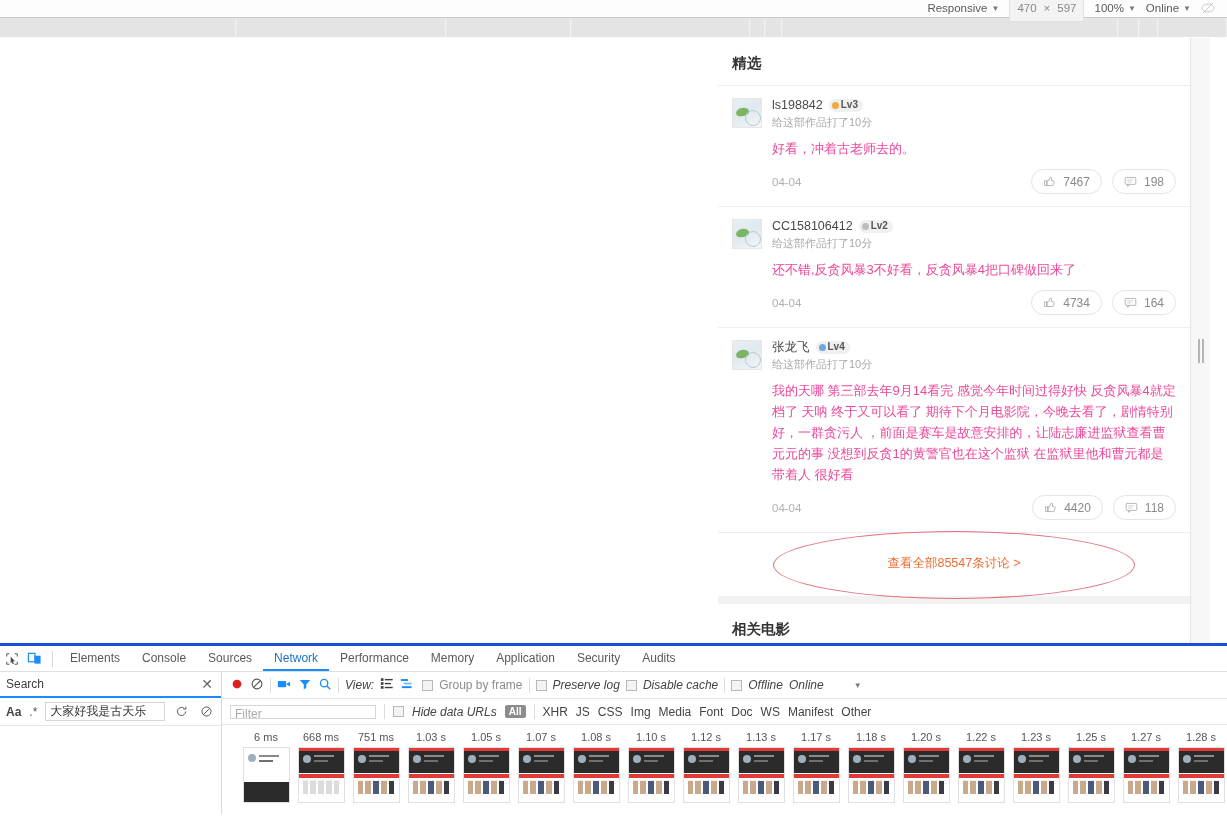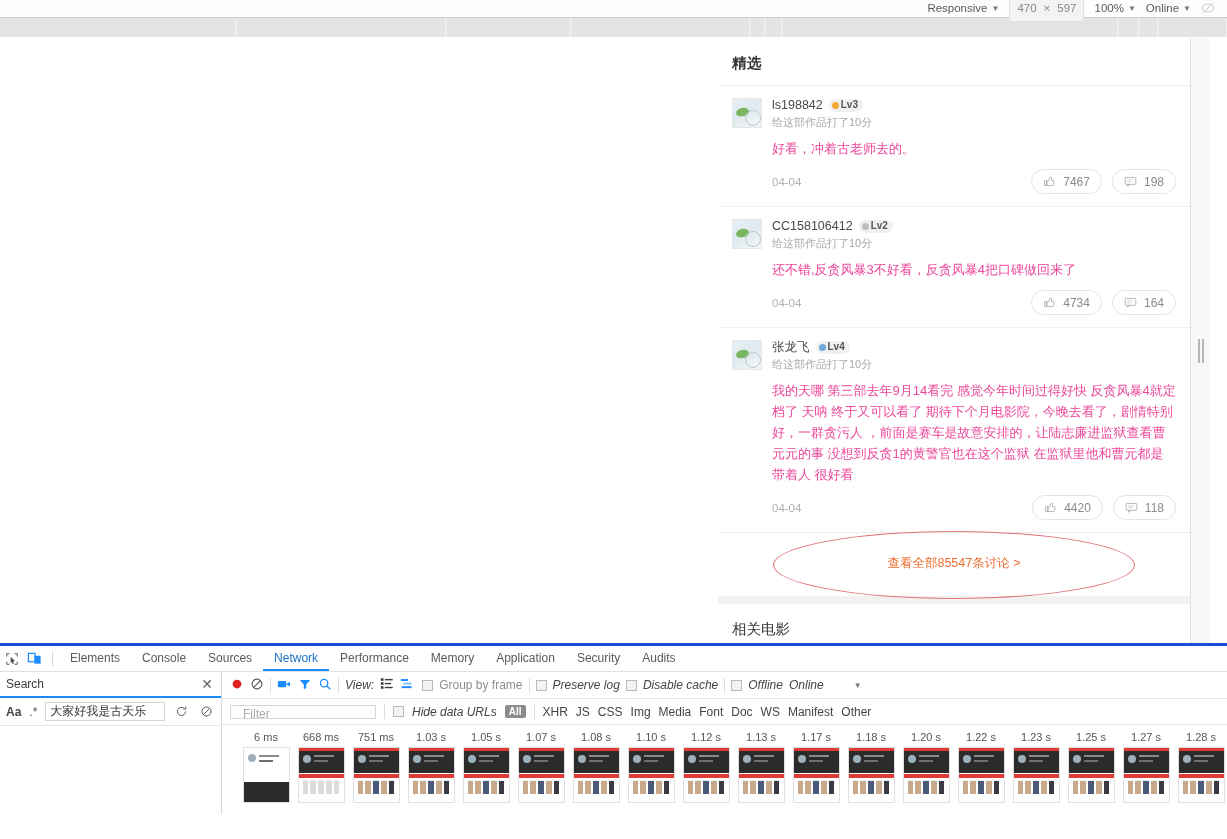--- a/index.html
+++ b/index.html
@@ -75,21 +75,21 @@
     min-width: 62px; padding: 0 11px; border: 1px solid #e4e4e4; border-radius: 13px;
     font-size: 12px; color: #8a8a8a; background: #fff; justify-content: center;}
   .pill svg { display: block; }
 
   .view-all { position: relative; text-align: center; padding: 22px 0 24px 0;
     font-size: 12.5px; color: #ef6d2e; background: #fff; }
   .ellipse { position: absolute; left: 50%; top: 50%; transform: translate(-50%,-50%);
     width: 362px; height: 68px; border: 1.4px solid #e0737b; border-radius: 50%;
     pointer-events: none; }
 
-  .related-title { font-size: 14.5px; font-weight: normal; color: #333; padding: 16px 14px 14px 14px; }
+  .related-title { font-size: 14.5px; font-weight: bold; color: #333; padding: 16px 14px 14px 14px; }
   .related-strip { display: flex; gap: 6px; padding: 0 0 0 14px; overflow: hidden; }
   .poster { width: 70px; height: 46px; flex: 0 0 70px; }
 
   .vp-bottom-bar { position: absolute; left: 0; top: 632px; width: 492px; height: 18px;
     background: #f1f1f1; border-top: 1px solid #e2e2e2; display:flex; align-items:center; justify-content:center;}
   .vp-drag { width: 38px; height: 8px; border:1px solid #cfcfcf; border-radius:3px; background:#f7f7f7;
     display:flex; flex-direction:column; justify-content:center; gap:2px; padding:0 4px; }
   .vp-drag i { display:block; height:1px; background:#b5b5b5; }
 
   
@@ -126,21 +126,21 @@
   .net-toolbar { display: flex; align-items: center; gap: 6px; height: 27px;
     padding: 0 8px; border-bottom: 1px solid #e6e6e6; }
   .net-toolbar2 { display: flex; align-items: center; gap: 8px; height: 26px;
     padding: 0 8px; border-bottom: 1px solid #e6e6e6; }
   .cb { width: 11px; height: 11px; border: 1px solid #b9b9b9; background: #f3f3f3;
     display:inline-block; vertical-align:-1px; }
   .tb-label { font-size: 12px; color: #444; font-style: italic; }
   .tb-muted { font-size: 12px; color: #8d8d8d; }
   .vsep { width: 1px; height: 15px; background: #dcdcdc; }
   .filter-input { width: 146px; height: 14px; border: 1px solid #d6d6d6; background: #fff;
-    font-size: 12px; color: #aaa; padding: 0 12px; line-height: 16px; }
+    font-size: 12px; color: #aaa; padding: 0 4px; line-height: 16px; }
   .type-all { background: #8c8c8c; color: #fff; font-size: 10px; border-radius: 2px;
     padding: 1px 4px; font-weight: 600; }
   .type-item { font-size: 12px; color: #444; }
 
   
   .filmstrip { display: flex; height: 86px; padding: 6px 0 0 0; overflow: hidden; justify-content: flex-end; }
   .frame { width: 52px; flex: 0 0 52px; margin-left: 3px; text-align: center; }
   .frame .t { font-size: 11px; color: #555; margin-bottom: 4px; white-space: nowrap; }
   .frame .shot { width: 47px; height: 56px; margin: 0 auto; border: 1px solid #e0e0e0;
     background: #fff; overflow: hidden; position: relative; }

